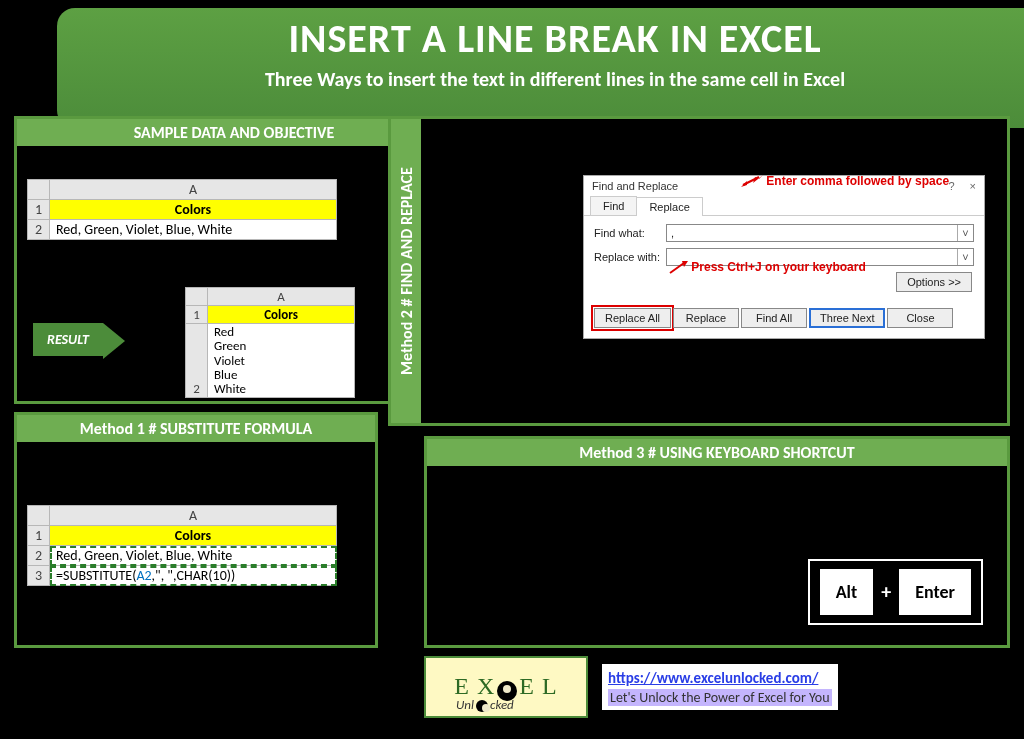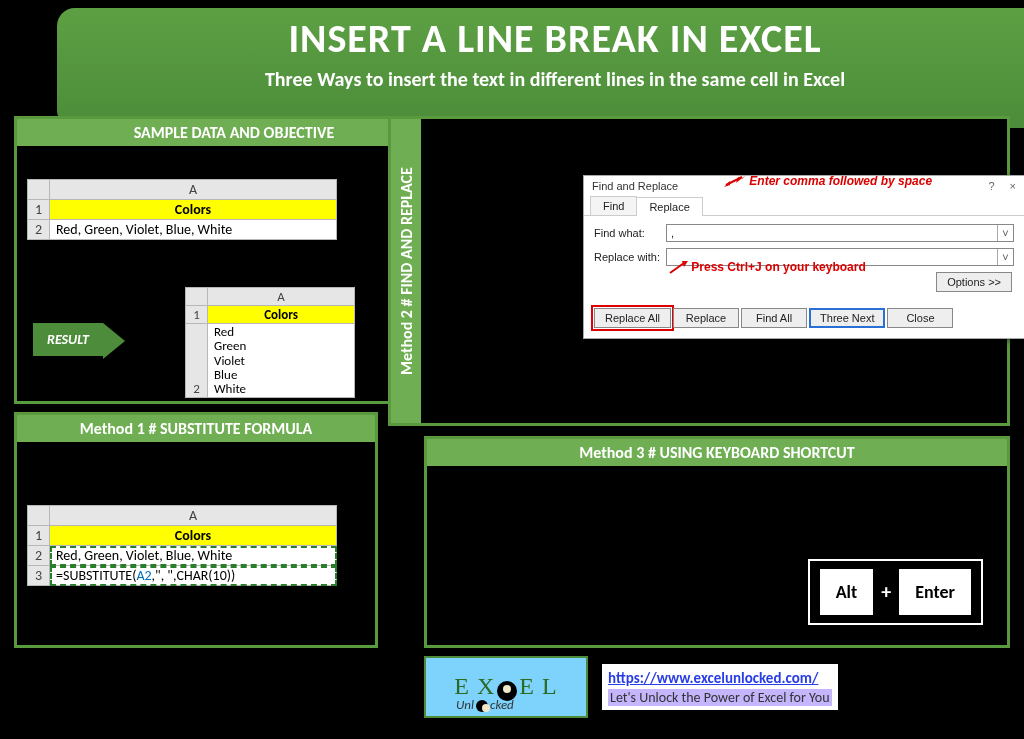--- a/index.html
+++ b/index.html
@@ -92,21 +92,21 @@
     border-left: 22px solid #4c8c3a;
     border-top: 18px solid transparent;
     border-bottom: 18px solid transparent;
     height: 0;
   }
 
   
   .dialog {
     position: absolute;
     left: 192px; top: 56px;
-    width: 442px;
+    width: 402px;
     background: #fff;
     border: 1px solid #aaa;
     font-family: "Segoe UI", Tahoma, sans-serif;
     font-size: 11px;
     color: #222;
     box-shadow: 2px 2px 6px rgba(0,0,0,.5);
   }
   .dlg-titlebar {
     display: flex;
     justify-content: space-between;
@@ -183,21 +183,21 @@
     position: absolute;
     left: 424px; top: 656px;
     width: 586px;
     display: flex;
     align-items: center;
     gap: 14px;
   }
   .logo {
     width: 164px; height: 62px;
     border: 2px solid #4c8c3a;
-    background: #7dd3fc;
+    background: #fef9c3;
     display: flex;
     align-items: center;
     justify-content: center;
     position: relative;
   }
   .logo-text {
     font-family: "Times New Roman", serif;
     font-size: 24px;
     color: #2d6a24;
     letter-spacing: 1px;
@@ -319,21 +319,21 @@
     <div class="dlg-titlebar">
       <span>Find and Replace</span>
       <span class="ctrls">
         <span>?</span>
         <span>×</span>
       </span>
     </div>
     <div class="dlg-tabs">
       <div class="dlg-tab">Find</div>
       <div class="dlg-tab active">Replace</div>
-      <div class="anno" style="left:138px; top:-2px;font-style:italic;">
+      <div class="anno" style="left:155px; top:-2px;">
         <svg width="24" height="14" style="vertical-align:middle;">
             <polygon points="0,12 16,2 14,8 24,0 20,4 16,2" fill="#d00"></polygon>
             <line x1="4" y1="10" x2="20" y2="2" stroke="#d00" stroke-width="2"></line>
             <polygon points="2,12 8,6 8,10" fill="#d00"></polygon>
           </svg>
         <span>Enter comma followed by space</span>
       </div>
     </div>
     <div class="dlg-body">
       <div class="dlg-row">

